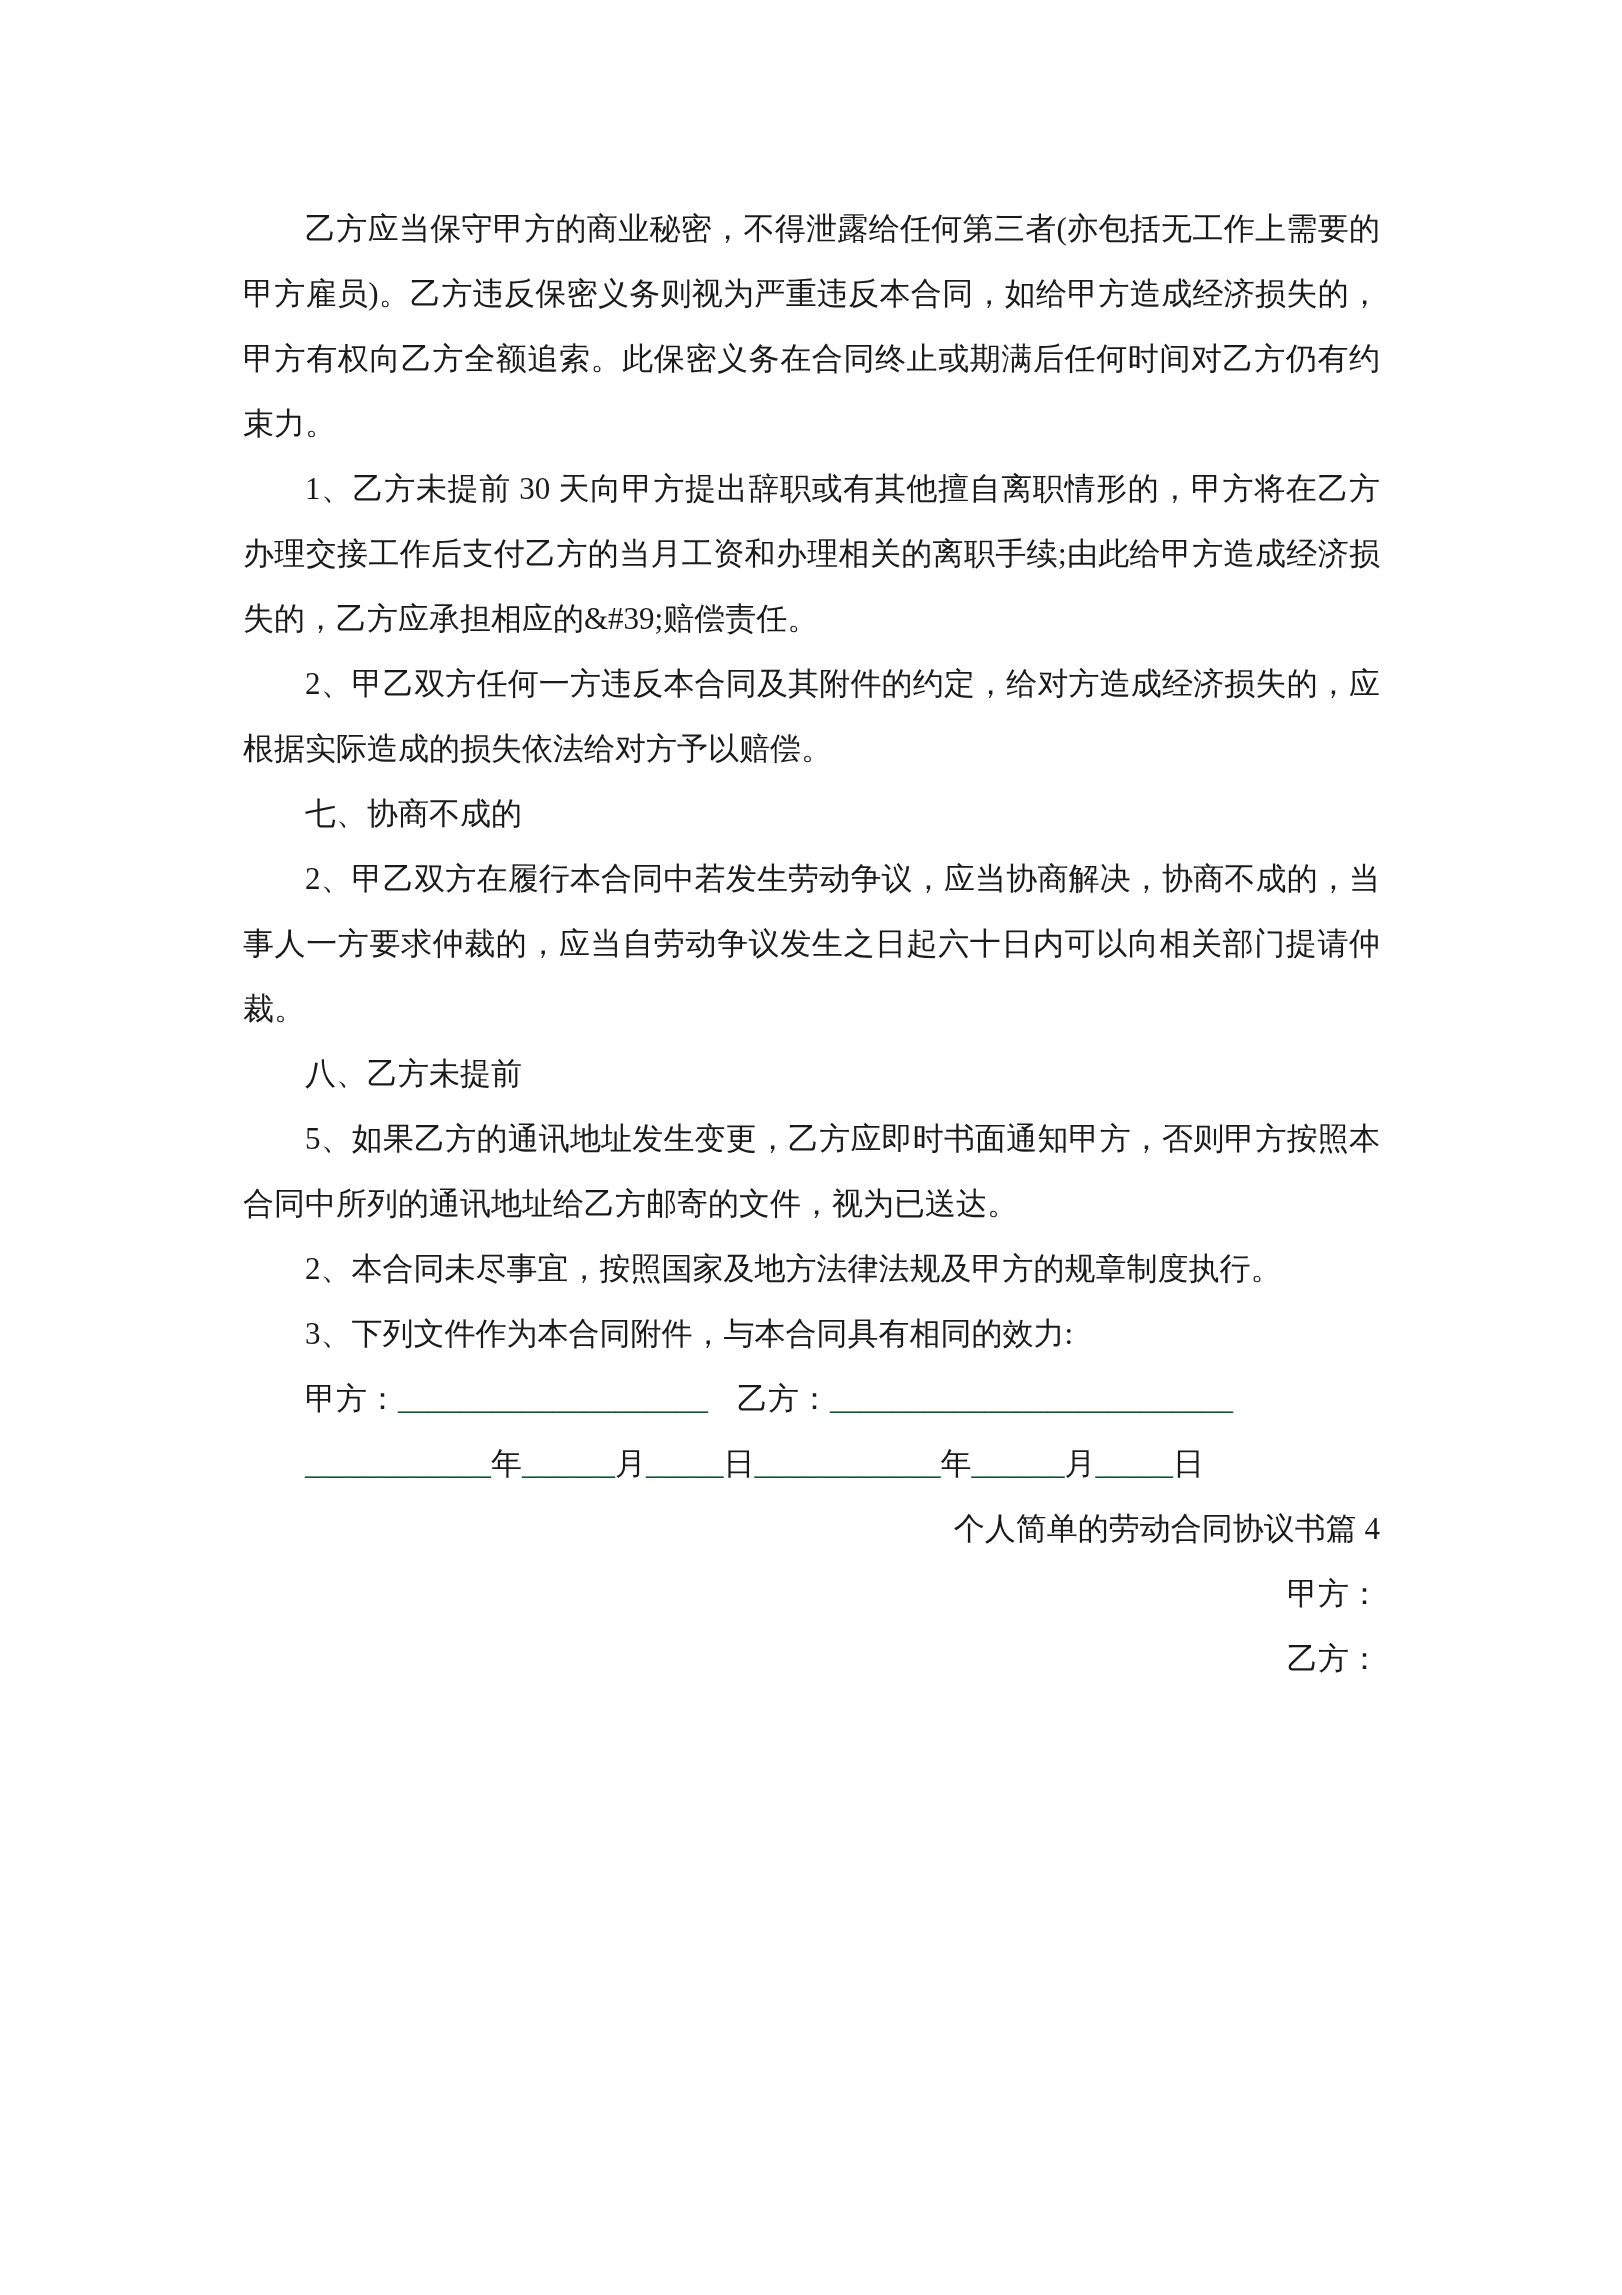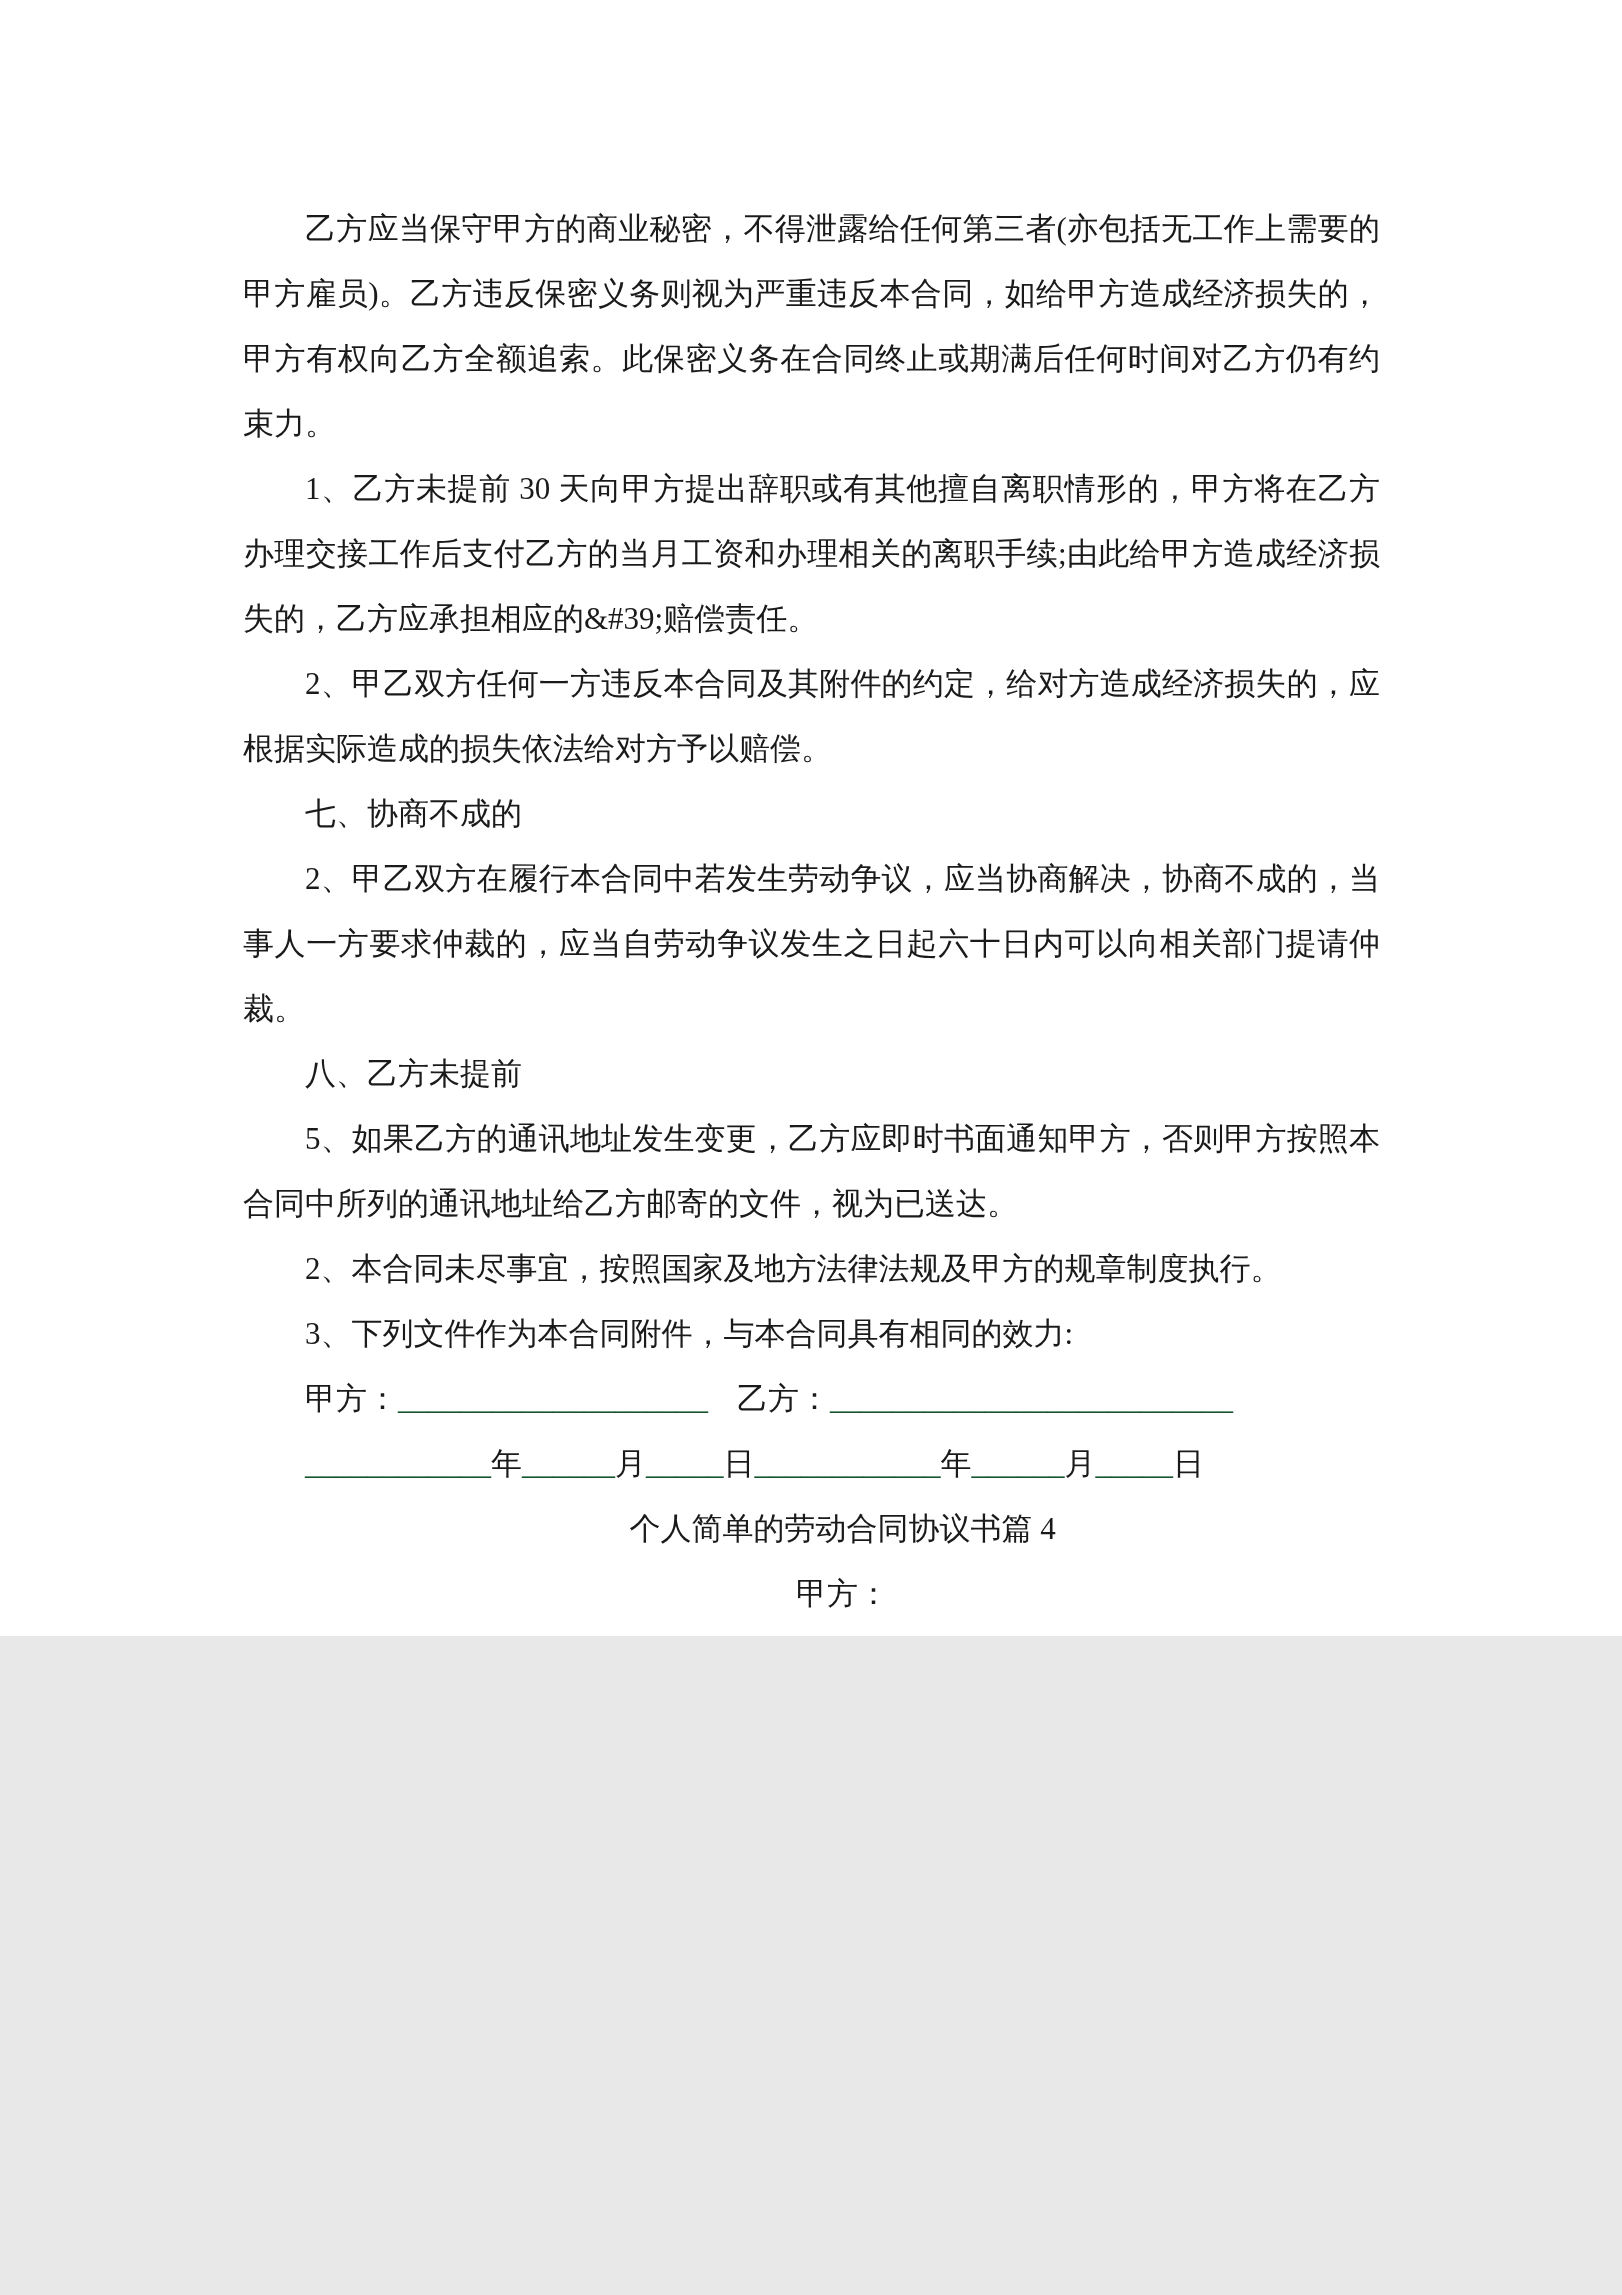--- a/index.html
+++ b/index.html
@@ -3,39 +3,39 @@
 <meta charset="utf-8">
 <style>
   html, body {
     margin: 0;
     padding: 0;
     background: #e8e8e8;
   }
   .page {
     position: relative;
     width: 1623px;
-    height: 1636px;
+    height: 2295px;
     margin: 0 auto;
     background: #ffffff;
     box-sizing: border-box;
     padding: 196px 243px 0 243px;
     font-family: "Liberation Serif", "DejaVu Serif", serif;
     color: #1a1a1a;
     overflow: hidden;
   }
   .para {
     margin: 0;
     font-size: 31px;
     line-height: 65px;
     text-align: justify;
     text-indent: 2em;
     word-break: break-all;
   }
   .para.single {
-    text-align: center;
+    text-align: right;
   }
   .blank {
     color: #14532d;
     letter-spacing: 0;
   }
   .party-b-gap {
     margin-left: 29px;
   }
   .sign-line, .date-line {
     white-space: nowrap;

